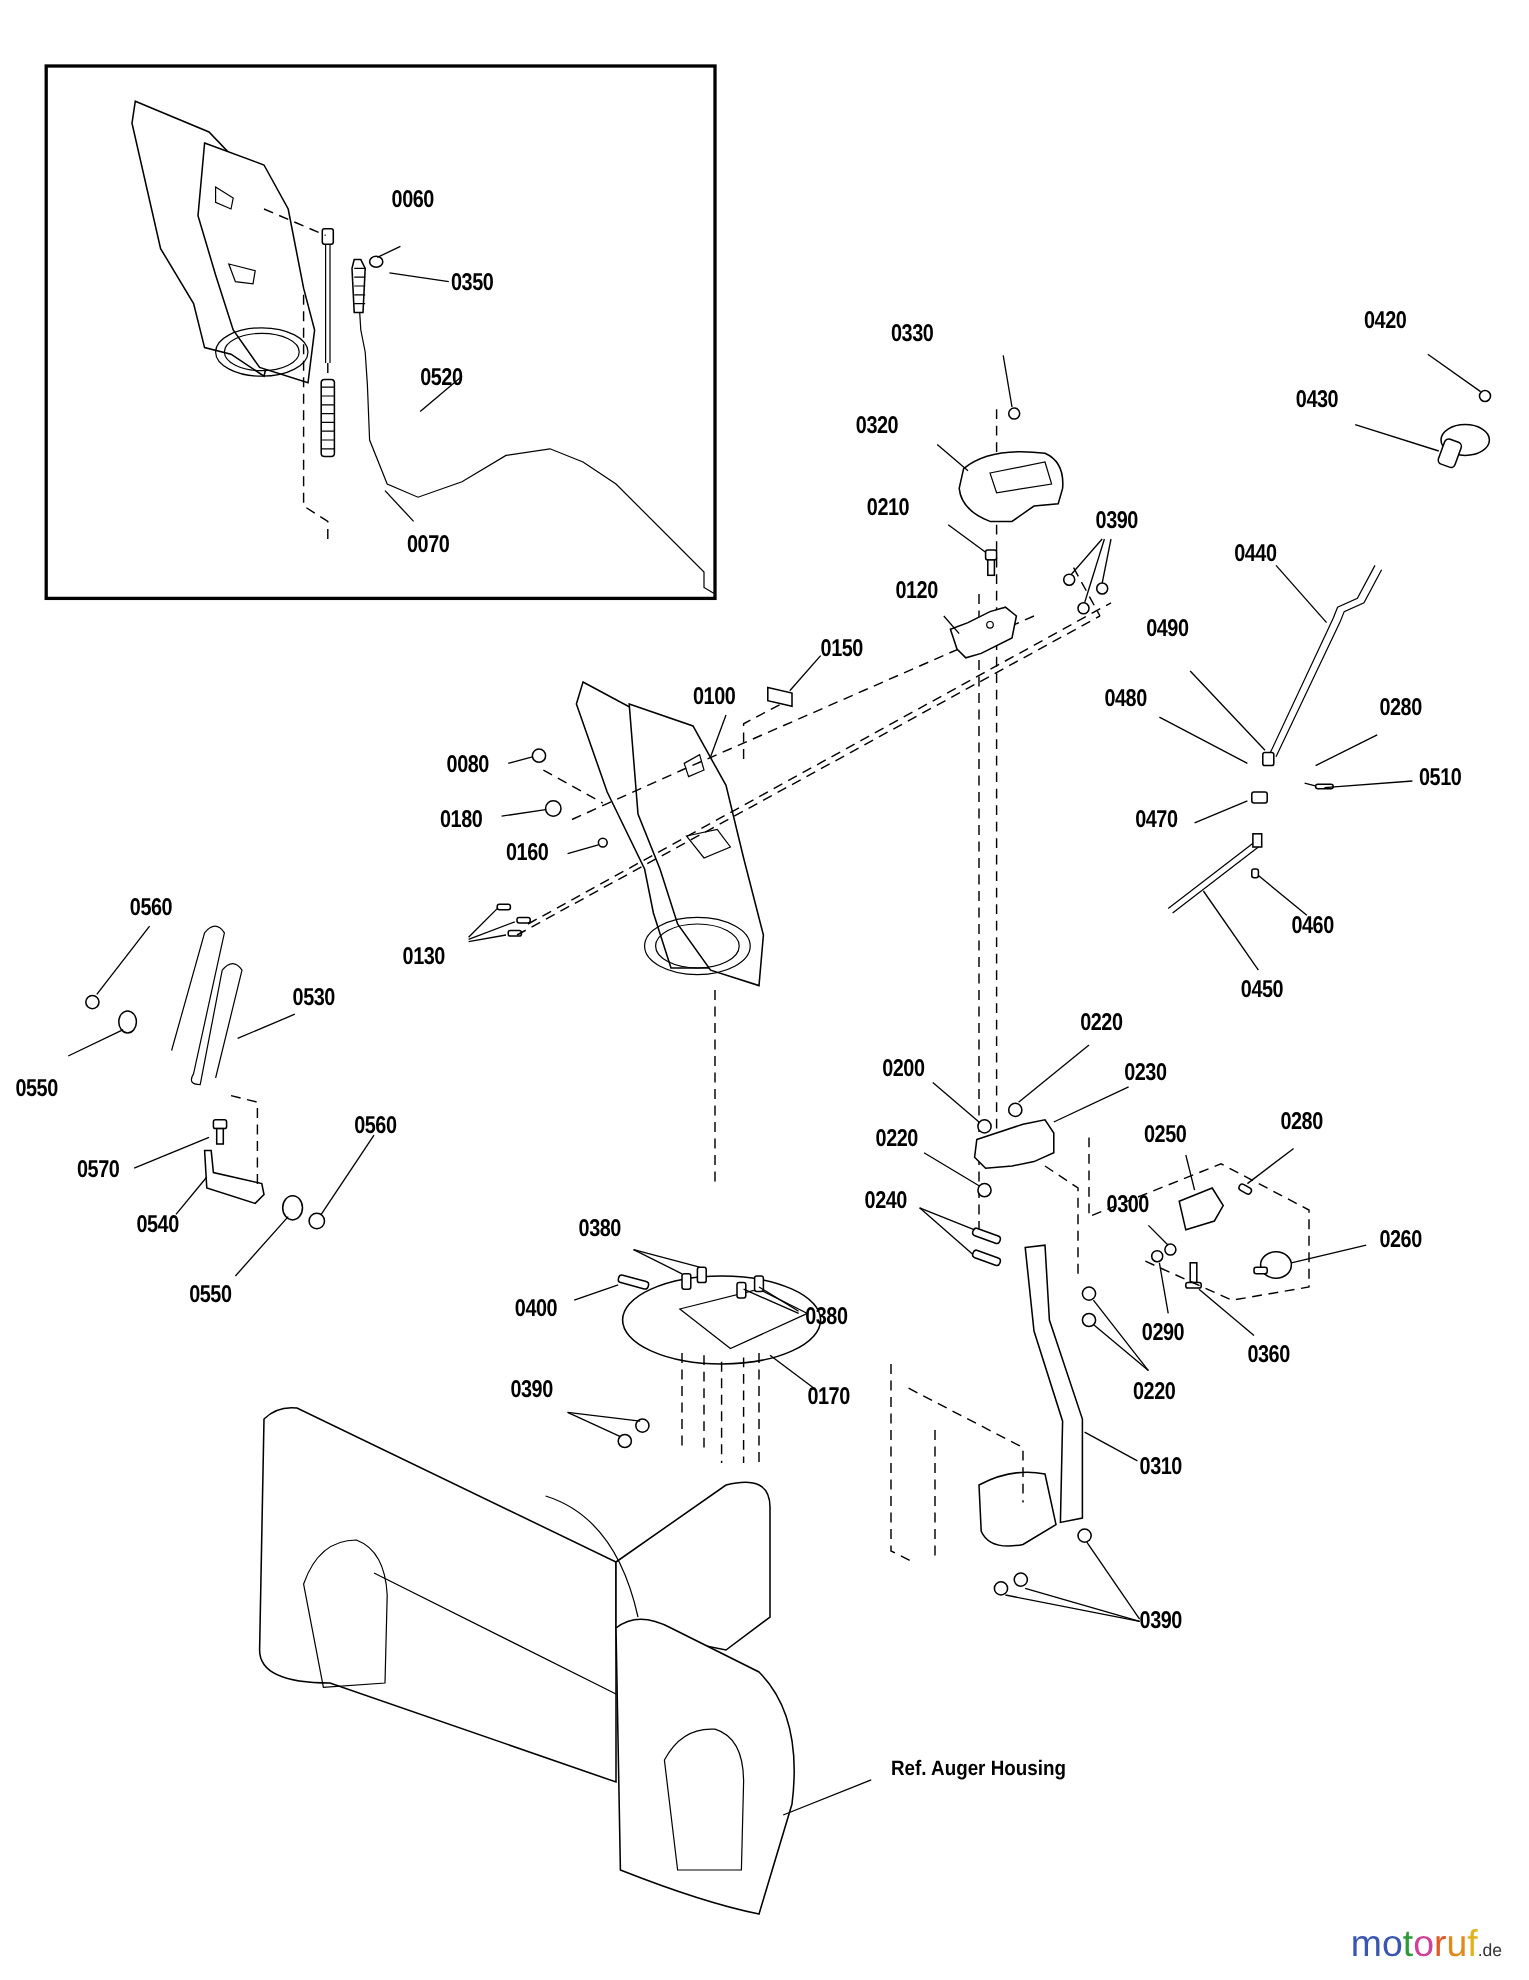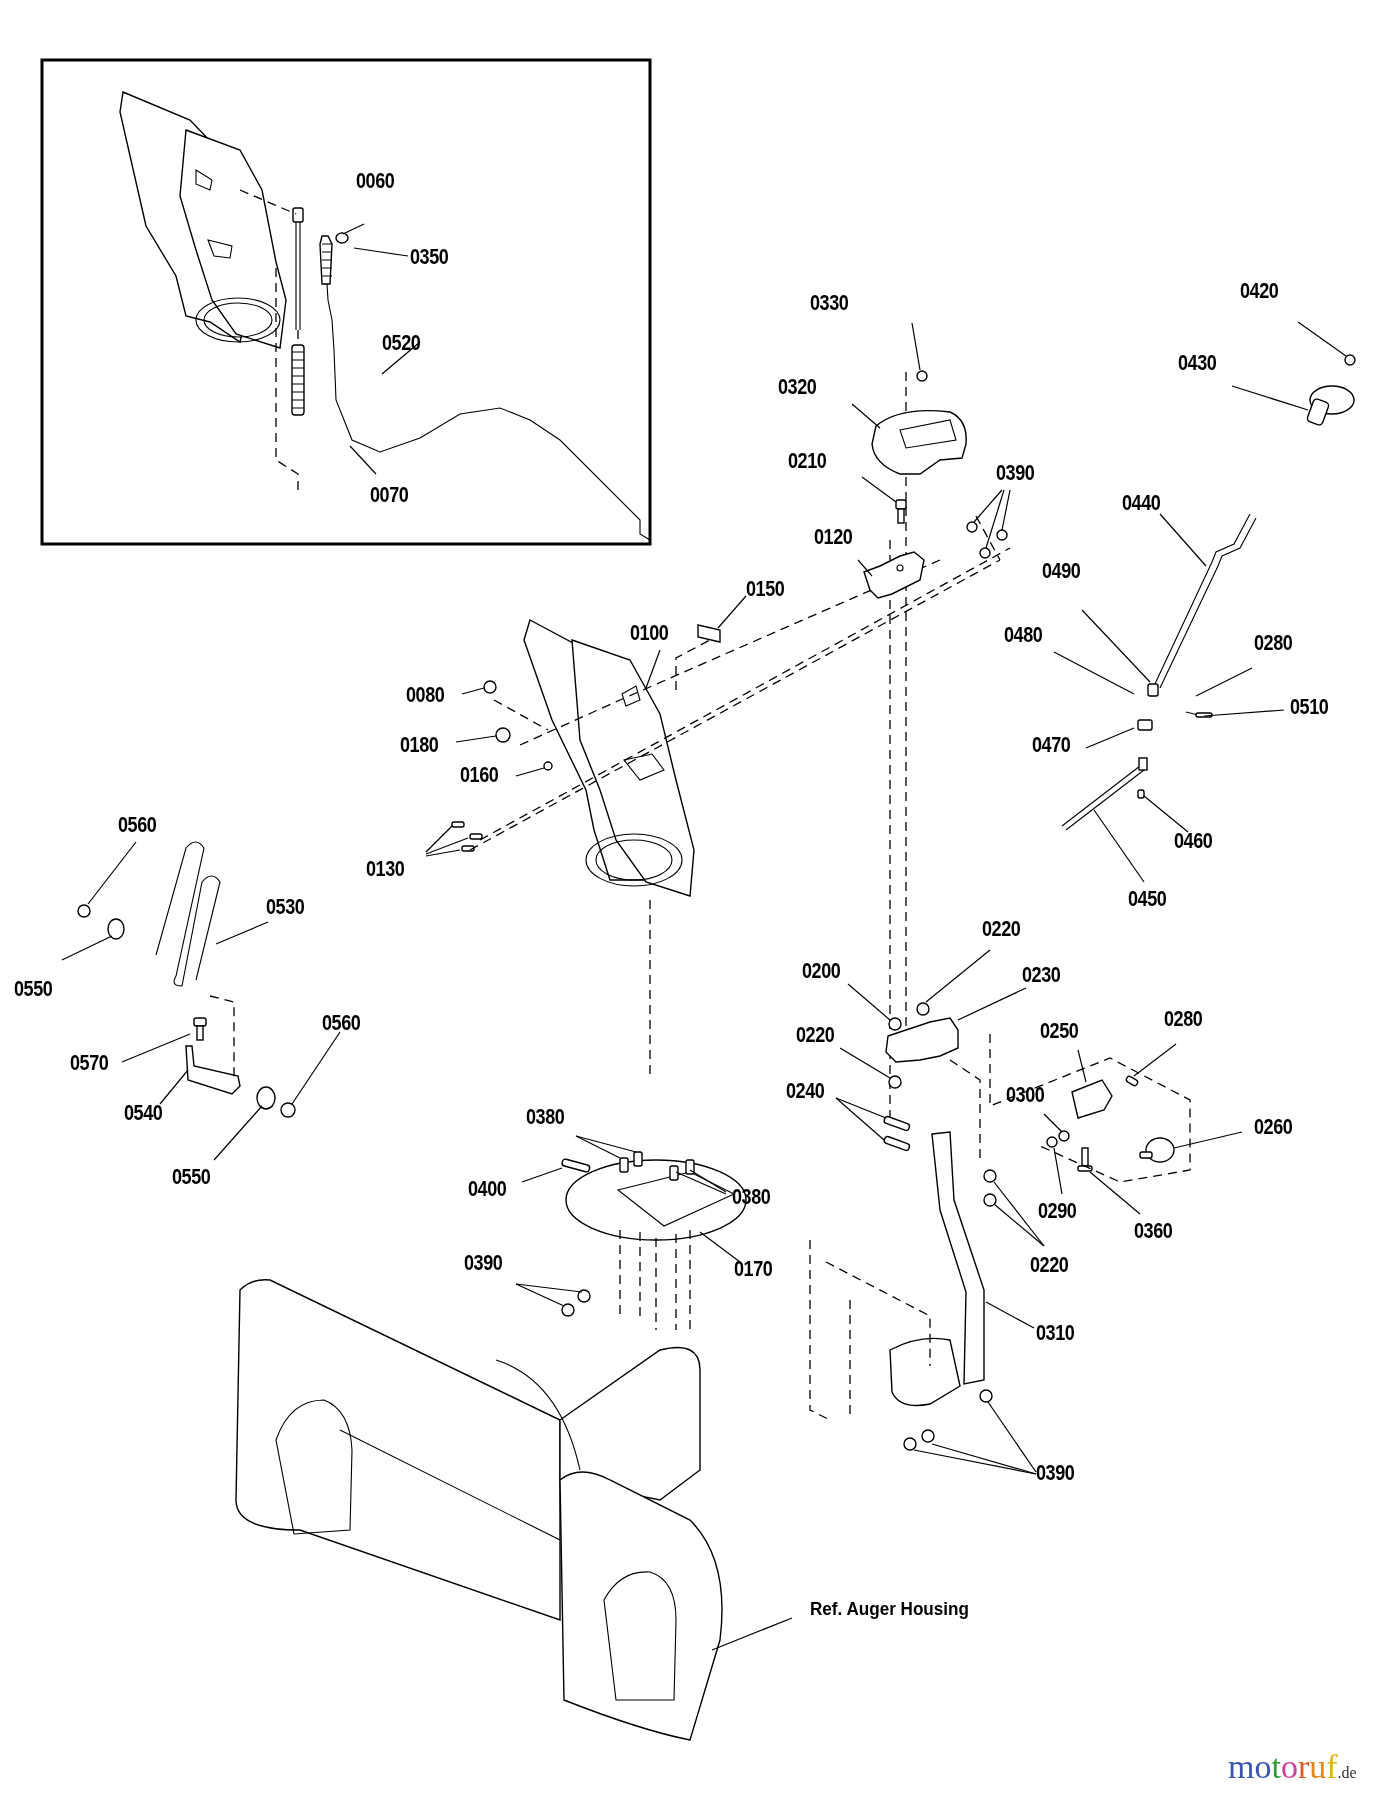--- a/index.html
+++ b/index.html
@@ -5,21 +5,21 @@
   html, body { margin: 0; padding: 0; background: #ffffff; }
   body { width: 1390px; height: 1800px; position: relative; overflow: hidden;
          font-family: "Liberation Sans", sans-serif; }
   #canvas { position: absolute; left: 0; top: 0; width: 1390px; height: 1800px; }
   .lbl { position: absolute; font-family: "Liberation Sans", sans-serif;
          font-weight: bold; font-size: 22px; color: #000; letter-spacing: -0.5px;
          transform: scaleX(0.82); transform-origin: left top; white-space: nowrap; }
   .ref { position: absolute; font-family: "Liberation Sans", sans-serif;
          font-weight: bold; font-size: 19px; color: #000; transform: scaleX(0.9);
          transform-origin: left top; white-space: nowrap; }
-  .wm { position: absolute; left: 1228px; top: 1748px; font-family: Liberation Serif, serif;
+  .wm { position: absolute; left: 1228px; top: 1748px; font-family: Liberation Sans, sans-serif;
         font-size: 34px; white-space: nowrap; }
   .wm span { display: inline-block; }
   .wm .de { font-size: 16px; color: #333; }
   svg .part { fill: #fff; stroke: #000; stroke-width: 1.4; }
   svg .thin { fill: none; stroke: #000; stroke-width: 1.1; }
   svg .dash { fill: none; stroke: #000; stroke-width: 1.3; stroke-dasharray: 9 6; }
   svg .lead { fill: none; stroke: #000; stroke-width: 1.2; }
   svg .box { fill: none; stroke: #000; stroke-width: 3; }
 </style>
 </head>

